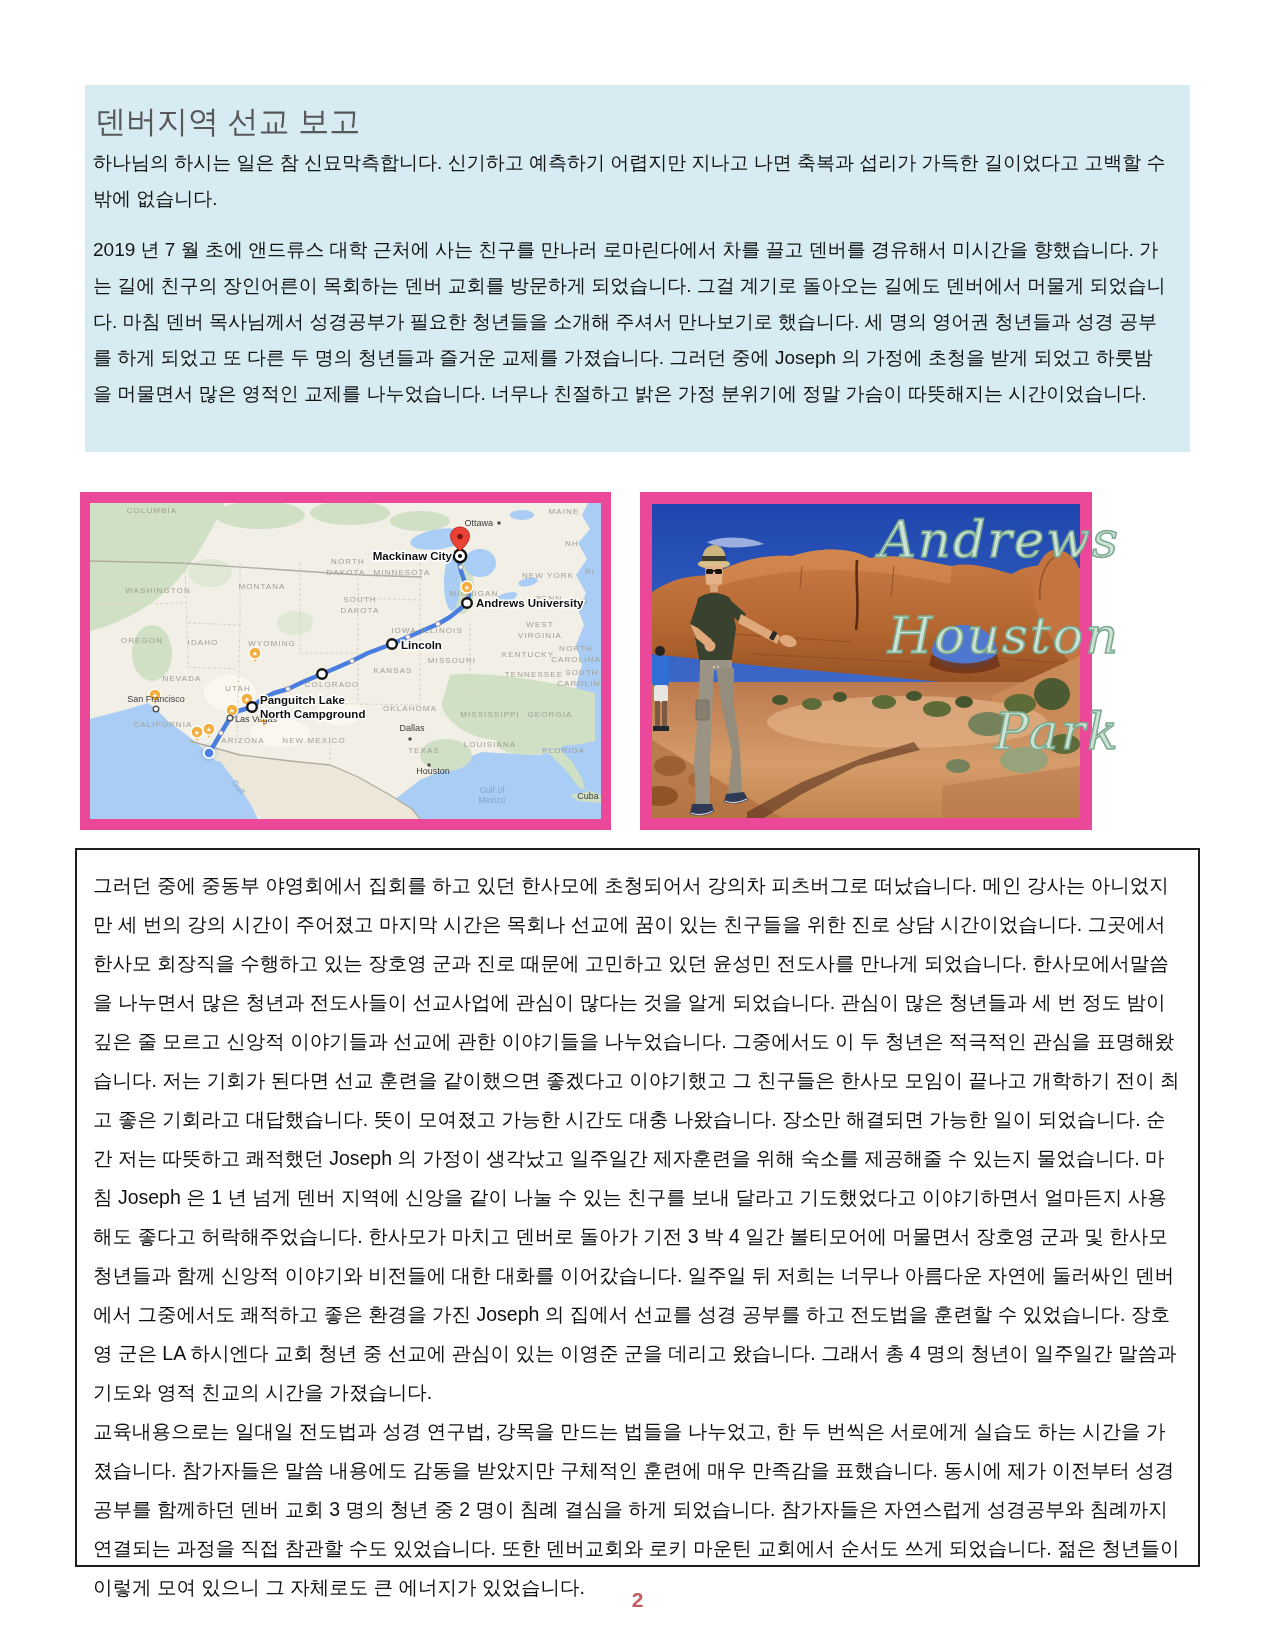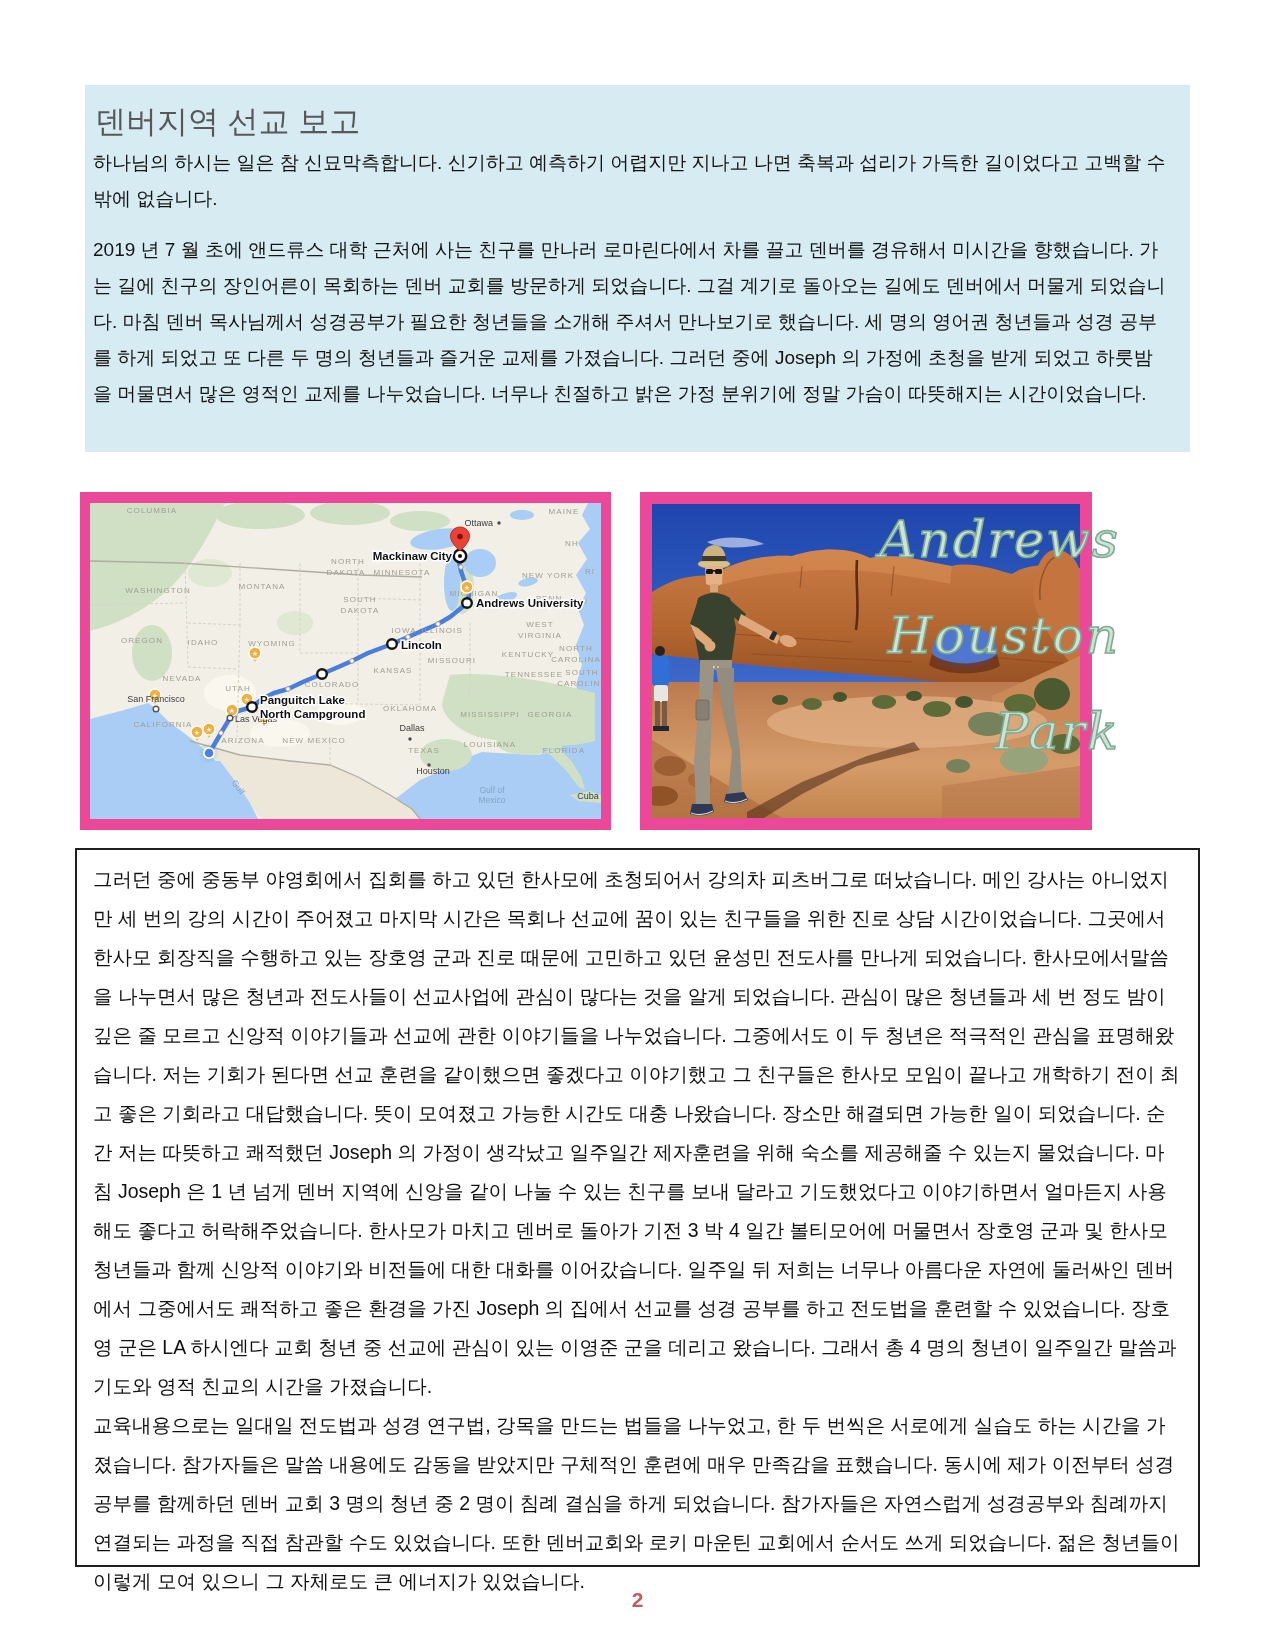--- a/index.html
+++ b/index.html
@@ -29,21 +29,21 @@
 
   
   .photo-caption{position:absolute;left:790px;top:492px;width:330px;text-align:right;z-index:5;
                  font-family:"DejaVu Serif","Liberation Serif",serif;font-style:italic;
                  font-size:51px;line-height:96px;color:#cee3d6;
                  -webkit-text-stroke:1.6px #7cab91;letter-spacing:2px;}
   .photo-caption span{display:block;}
 
   
   .report-box{position:absolute;left:75px;top:848px;width:1125px;height:719px;
-              border:2.5px solid #1f1f1f;box-sizing:border-box;padding:10px 16px;background:#ffffff;}
+              border:2.5px solid #1f1f1f;box-sizing:border-box;padding:16px 16px;background:#ffffff;}
   .report-box p{margin:0;font-size:19.5px;line-height:39px;color:#101010;}
 
   
   .page-number{position:absolute;left:0;top:1588px;width:100%;text-align:center;
                font-size:21px;font-weight:bold;color:#c25a60;}
 </style>
 </head>
 <body>
 
 <div class="page">

